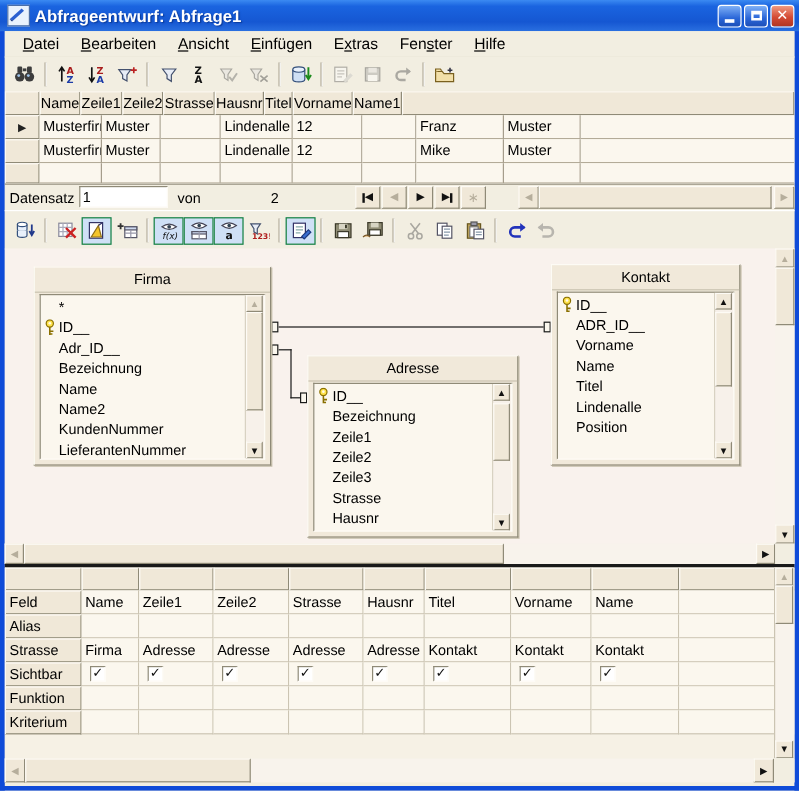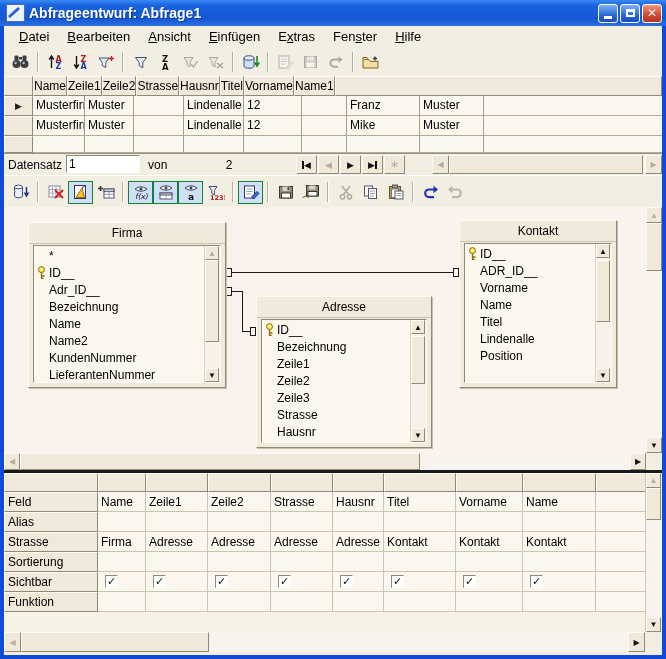--- a/index.html
+++ b/index.html
@@ -68,21 +68,21 @@
   .stub{position:absolute;width:6px;height:9px;background:#fbf7ee;border:1px solid #1a1a1a;box-sizing:border-box;}
   
   .da-vscroll{position:absolute;right:0;top:0;width:16px;height:246px;background:#f8f3ec;}
   .da-hscroll{position:absolute;left:0;bottom:0;height:17px;width:642px;background:#f8f3ec;}
   .da-corner{position:absolute;right:0;bottom:0;width:16px;height:17px;background:#f2eee1;}
   .black-sep{position:absolute;left:0;right:0;top:470px;height:3px;background:#1a1a1a;}
   
   .criteria-grid{position:absolute;left:0;right:0;top:473px;height:159px;background:#f6f1e5;font-size:12px;overflow:hidden;}
   .cg-row{display:flex;height:20px;}
   .cg-row.hdr{height:19px;}
-  .cg-label{width:94px;flex:none;background:#f0e8d8;border:1px solid;border-color:#fdfbf5 #8f8a77 #8f8a77 #fdfbf5;box-sizing:border-box;padding:2px 0 0 3px;overflow:hidden;}
+  .cg-label{width:64px;flex:none;background:#f0e8d8;border:1px solid;border-color:#fdfbf5 #8f8a77 #8f8a77 #fdfbf5;box-sizing:border-box;padding:2px 0 0 3px;overflow:hidden;}
   .cg-cells{display:flex;flex:1;min-width:0;}
   .cg-cell{background:#fbf7ee;border-right:1px solid #cbc4b2;border-bottom:1px solid #cbc4b2;box-sizing:border-box;padding:2px 0 0 3px;flex:none;overflow:hidden;white-space:nowrap;display:flex;align-items:center;padding-top:0;}
   .cg-cells::after{content:"";flex:1;background:#fbf7ee;border-bottom:1px solid #cbc4b2;}
   .cg-hcell{background:#f0e8d8;border:1px solid;border-color:#fdfbf5 #8f8a77 #8f8a77 #fdfbf5;box-sizing:border-box;flex:none;}
   .cg-hcells::after{content:"";flex:1;background:#f0e8d8;border:1px solid;border-color:#fdfbf5 #8f8a77 #8f8a77 #fdfbf5;}
   .cg-cells .cg-cell:nth-child(1),.cg-hcells .cg-hcell:nth-child(1){width:48px}
   .cg-cells .cg-cell:nth-child(2),.cg-hcells .cg-hcell:nth-child(2){width:62px}
   .cg-cells .cg-cell:nth-child(3),.cg-hcells .cg-hcell:nth-child(3){width:63px}
   .cg-cells .cg-cell:nth-child(4),.cg-hcells .cg-hcell:nth-child(4){width:62px}
   .cg-cells .cg-cell:nth-child(5),.cg-hcells .cg-hcell:nth-child(5){width:51px}
@@ -822,33 +822,20 @@
           <div class="cg-cell">Adresse</div>
           <div class="cg-cell">Adresse</div>
           <div class="cg-cell">Adresse</div>
           <div class="cg-cell">Adresse</div>
           <div class="cg-cell">Kontakt</div>
           <div class="cg-cell">Kontakt</div>
           <div class="cg-cell">Kontakt</div>
       </div>
     </div>
     <div class="cg-row">
-      <div class="cg-label">Sortierung</div>
-      <div class="cg-cells">
-        <div class="cg-cell"></div>
-          <div class="cg-cell"></div>
-          <div class="cg-cell"></div>
-          <div class="cg-cell"></div>
-          <div class="cg-cell"></div>
-          <div class="cg-cell"></div>
-          <div class="cg-cell"></div>
-          <div class="cg-cell"></div>
-      </div>
-    </div>
-    <div class="cg-row">
       <div class="cg-label">Sichtbar</div>
       <div class="cg-cells">
         <div class="cg-cell">
             <span class="cg-check" data-checked="true"></span>
           </div>
           <div class="cg-cell">
             <span class="cg-check" data-checked="true"></span>
           </div>
           <div class="cg-cell">
             <span class="cg-check" data-checked="true"></span>
@@ -865,20 +852,33 @@
           <div class="cg-cell">
             <span class="cg-check" data-checked="true"></span>
           </div>
           <div class="cg-cell">
             <span class="cg-check" data-checked="true"></span>
           </div>
       </div>
     </div>
     <div class="cg-row">
       <div class="cg-label">Funktion</div>
+      <div class="cg-cells">
+        <div class="cg-cell"></div>
+          <div class="cg-cell"></div>
+          <div class="cg-cell"></div>
+          <div class="cg-cell"></div>
+          <div class="cg-cell"></div>
+          <div class="cg-cell"></div>
+          <div class="cg-cell"></div>
+          <div class="cg-cell"></div>
+      </div>
+    </div>
+    <div class="cg-row">
+      <div class="cg-label">Kriterium</div>
       <div class="cg-cells">
         <div class="cg-cell"></div>
           <div class="cg-cell"></div>
           <div class="cg-cell"></div>
           <div class="cg-cell"></div>
           <div class="cg-cell"></div>
           <div class="cg-cell"></div>
           <div class="cg-cell"></div>
           <div class="cg-cell"></div>
       </div>

